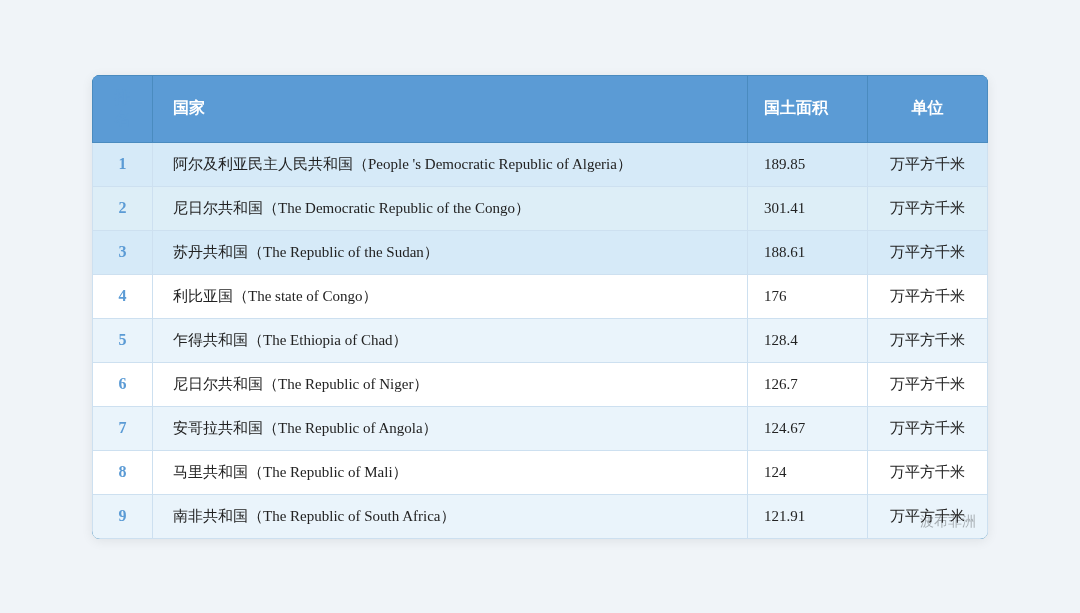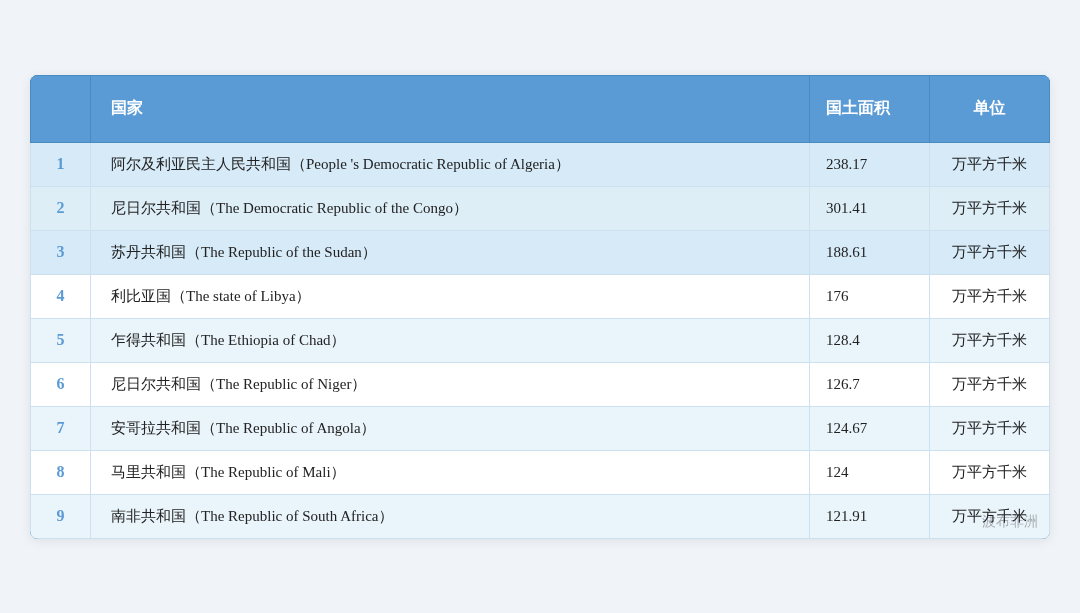--- a/index.html
+++ b/index.html
@@ -10,21 +10,21 @@
       justify-content: center;
       align-items: center;
       min-height: 100vh;
       padding: 20px;
     }
     .table-container {
       background: #0369a1;
       border-radius: 8px;
       overflow: hidden;
       box-shadow: 0 2px 12px rgba(0,0,0,0.08);
-      width: 1020px;
+      width: 896px;
       max-width: 100%;
     }
     table {
       width: 100%;
       border-collapse: collapse;
       font-size: 15px;
     }
     thead tr {
       background: #5b9bd5;
       color: #fff;
@@ -101,38 +101,38 @@
         <th class="col-rank">排名</th>
         <th class="col-country">国家</th>
         <th class="col-area">国土面积</th>
         <th class="col-unit">单位</th>
       </tr>
     </thead>
     <tbody id="table-body">
     <tr class="top3">
           <td class="col-rank">1</td>
           <td class="col-country">阿尔及利亚民主人民共和国（People 's Democratic Republic of Algeria）</td>
-          <td class="col-area">238.17</td>
+          <td class="col-area">189.85</td>
           <td class="col-unit">万平方千米</td>
         </tr>
         <tr class="top3">
           <td class="col-rank">2</td>
           <td class="col-country">尼日尔共和国（The Democratic Republic of the Congo）</td>
           <td class="col-area">301.41</td>
           <td class="col-unit">万平方千米</td>
         </tr>
         <tr class="top3">
           <td class="col-rank">3</td>
           <td class="col-country">苏丹共和国（The Republic of the Sudan）</td>
           <td class="col-area">188.61</td>
           <td class="col-unit">万平方千米</td>
         </tr>
         <tr>
           <td class="col-rank">4</td>
-          <td class="col-country">利比亚国（The state of  Libya）</td>
+          <td class="col-country">利比亚国（The state of  Congo）</td>
           <td class="col-area">176</td>
           <td class="col-unit">万平方千米</td>
         </tr>
         <tr>
           <td class="col-rank">5</td>
           <td class="col-country">乍得共和国（The Ethiopia of  Chad）</td>
           <td class="col-area">128.4</td>
           <td class="col-unit">万平方千米</td>
         </tr>
         <tr>

